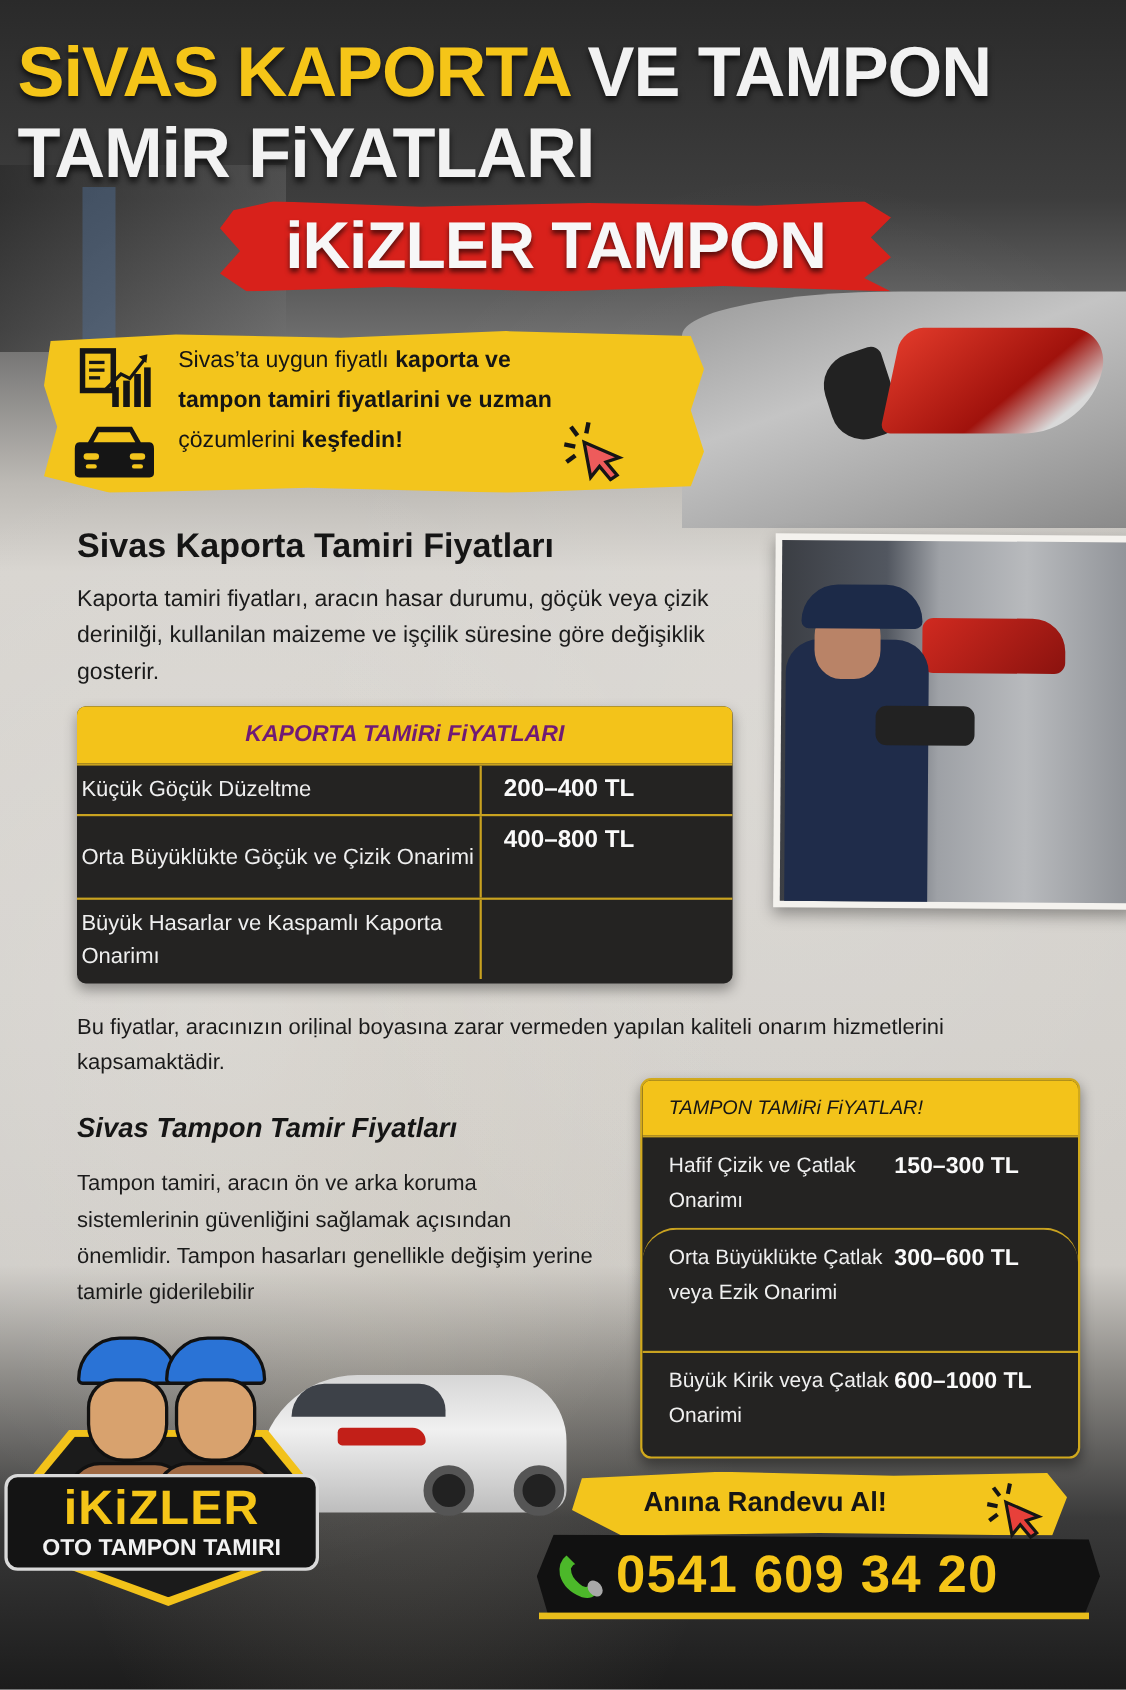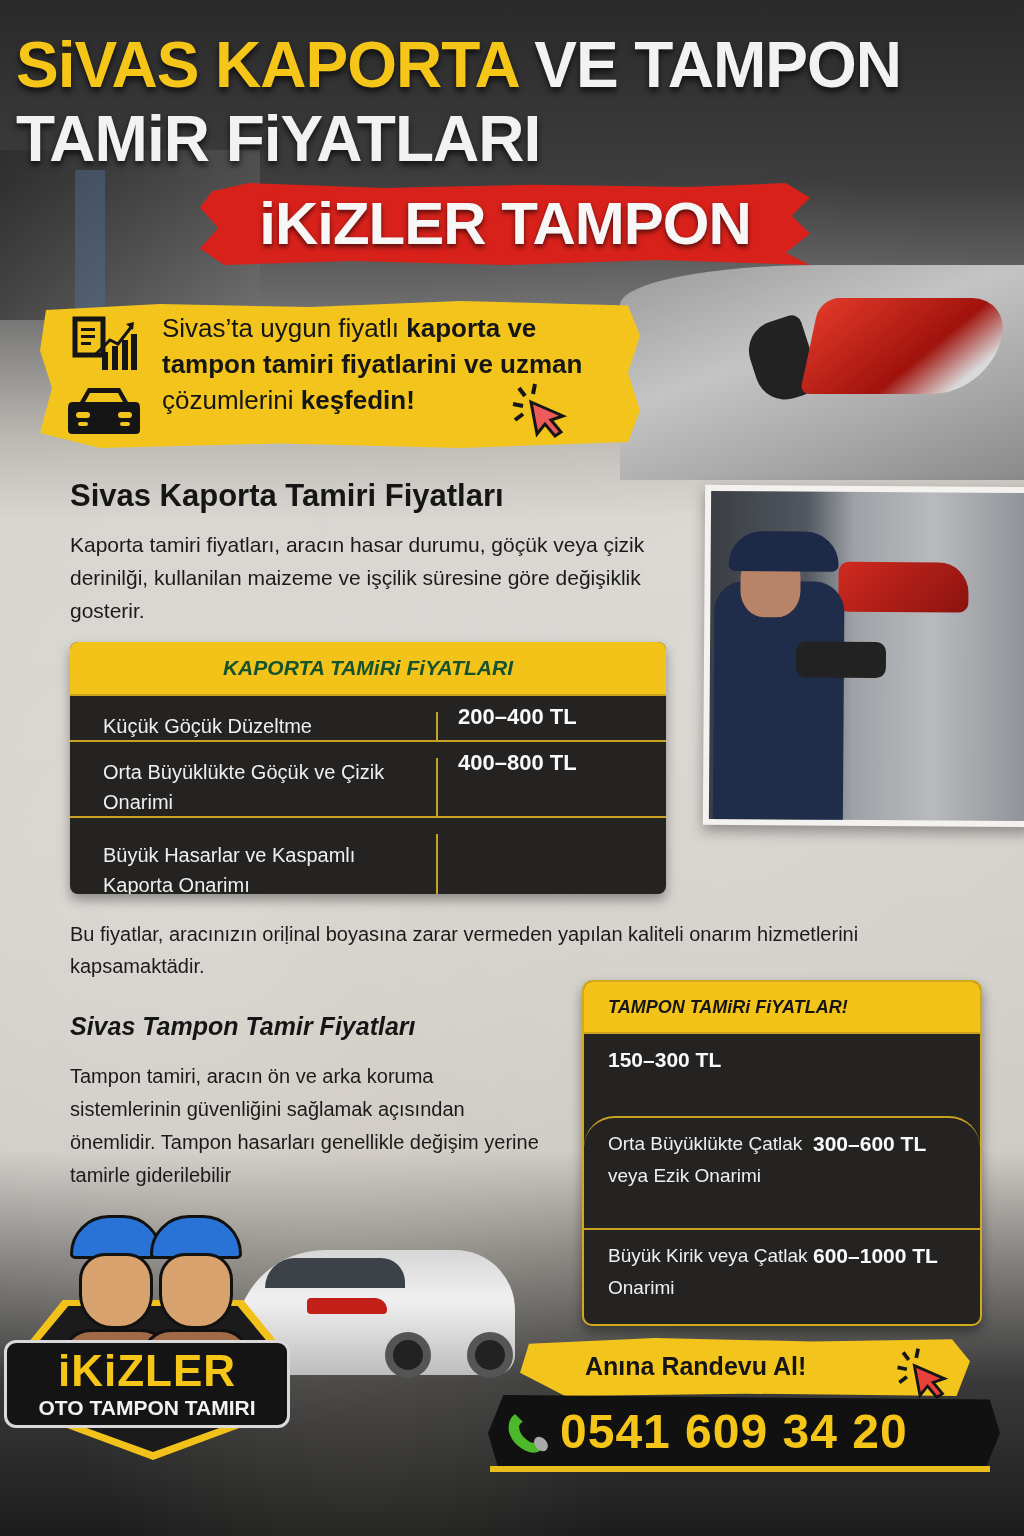--- a/index.html
+++ b/index.html
@@ -69,21 +69,21 @@
   
   .intro {
     position: absolute; left: 40px; top: 298px; width: 600px; height: 150px;
     background: #f3c51c;
     clip-path: polygon(1% 8%, 20% 4%, 45% 6%, 70% 2%, 98% 5%, 100% 25%, 98% 50%, 100% 75%, 98% 96%, 70% 100%, 40% 97%, 10% 100%, 0 90%, 2% 60%, 0 35%);
   }
   .intro-icon-chart { position: absolute; left: 72px; top: 316px; width: 66px; height: 56px; }
   .intro-icon-car { position: absolute; left: 66px; top: 384px; width: 76px; height: 52px; }
   .intro-text {
     position: absolute; left: 162px; top: 310px; width: 480px;
-    font-family: "Liberation Sans", sans-serif; font-size: 26px; line-height: 36px; color: #151515;
+    font-family: "Liberation Sans", sans-serif; font-size: 21px; line-height: 36px; color: #151515;
   }
   .intro-text b { font-weight: 700; }
   .intro-cursor { position: absolute; left: 505px; top: 382px; width: 64px; height: 56px; }
 
   
   .h-kaporta {
     position: absolute; left: 70px; top: 478px;
     font-family: "Liberation Sans", sans-serif; font-weight: 700; font-size: 31px; color: #151515;
   }
   .p-kaporta {
@@ -108,26 +108,26 @@
   .photo-inner .drill { position: absolute; left: 86px; top: 150px; width: 90px; height: 36px; background: #222; border-radius: 10px; }
 
   
   .k-table {
     position: absolute; left: 70px; top: 642px; width: 596px;
     border-radius: 8px; overflow: hidden; box-shadow: 0 6px 12px rgba(0,0,0,0.35);
     background: #242322;
   }
   .k-head {
     background: #f3c31a; text-align: center; height: 52px; line-height: 52px;
-    font-family: "Liberation Sans", sans-serif; font-weight: 700; font-style: italic; font-size: 21px; color: #14532d;
+    font-family: "Liberation Sans", sans-serif; font-weight: 700; font-style: italic; font-size: 21px; color: #701a75;
   }
   .k-row { display: flex; border-top: 2px solid #c9a220; }
   .k-row .c1 {
-    width: 368px; padding: 6px 33px; color: #efefef; font-family: "Liberation Sans", sans-serif; font-size: 20px; line-height: 30px;
-    border-right: 2px solid #c9a220; display: flex; align-items: center; margin-top: 16px;
+    width: 368px; padding: 6px 4px; color: #efefef; font-family: "Liberation Sans", sans-serif; font-size: 20px; line-height: 30px;
+    border-right: 2px solid #c9a220; display: flex; align-items: center;
   }
   .k-row .c2 {
     flex: 1; padding: 6px 20px; color: #fafafa; font-family: "Liberation Sans", sans-serif; font-weight: 700; font-size: 22px; line-height: 30px;
   }
   .k-row.r1 { height: 46px; }
   .k-row.r2 { height: 76px; }
   .k-row.r3 { height: 78px; flex-direction: column; }
 
   .p-note {
     position: absolute; left: 70px; top: 918px; width: 880px;
@@ -144,21 +144,21 @@
   }
 
   
   .t-table {
     position: absolute; left: 582px; top: 980px; width: 400px;
     border-radius: 10px; overflow: hidden; box-shadow: 0 6px 12px rgba(0,0,0,0.4);
     background: #242322; border: 2px solid #d1a91c;
   }
   .t-head {
     background: #f3c31a; height: 50px; line-height: 50px; padding-left: 24px;
-    font-family: "Liberation Sans", sans-serif; font-weight: 700; font-style: italic; font-size: 18px; color: #151515;
+    font-family: "Liberation Sans", sans-serif; font-weight: 400; font-style: italic; font-size: 18px; color: #151515;
   }
   .t-row { display: flex; border-top: 2px solid #c9a220; padding: 10px 10px 8px 24px; }
   .t-row .c1 { width: 205px; color: #efefef; font-family: "Liberation Sans", sans-serif; font-size: 19px; line-height: 32px; }
   .t-row .c2 { flex: 1; color: #fafafa; font-family: "Liberation Sans", sans-serif; font-weight: 700; font-size: 21px; line-height: 32px; }
   .t-row.r1 { height: 84px; }
   .t-row.r2 { height: 112px; border-radius: 31px; }
   .t-row.r3 { height: 96px; }
 
   
   .logo-shield {
@@ -309,20 +309,21 @@
 </div>
 
 <p class="p-note">Bu fiyatlar, aracınızın oriḷinal boyasına zarar vermeden yapılan kaliteli onarım hizmetlerini kapsamaktädir.</p>
 
 <h2 class="h-tampon">Sivas Tampon Tamir Fiyatları</h2>
 <p class="p-tampon">Tampon tamiri, aracın ön ve  arka koruma sistemlerinin güvenliğini sağlamak açısından önemlidir. Tampon hasarları genellikle değişim yerine tamirle giderilebilir</p>
 
 <div class="t-table">
   <div class="t-head">TAMPON TAMiRi FiYATLAR!</div>
   <div class="t-row r1">
+    <div class="c1">Hafif Çizik ve Çatlak Onarimı</div>
     <div class="c2">150–300 TL</div>
   </div>
   <div class="t-row r2">
     <div class="c1">Orta Büyüklükte Çatlak veya Ezik Onarimi</div>
     <div class="c2">300–600 TL</div>
   </div>
   <div class="t-row r3">
     <div class="c1">Büyük Kirik veya Çatlak Onarimi</div>
     <div class="c2">600–1000 TL</div>
   </div>

